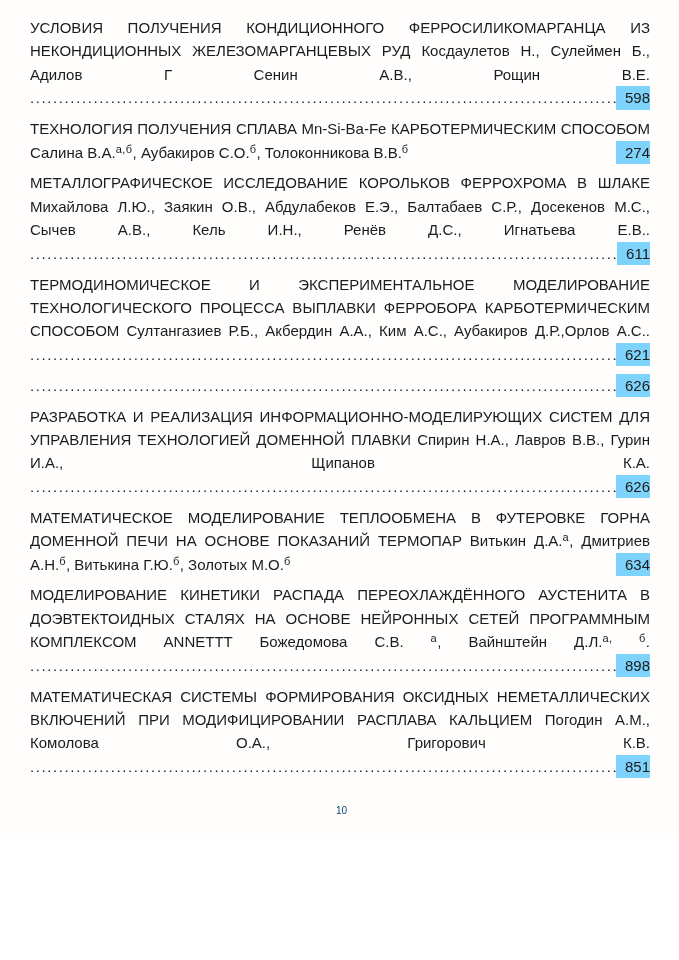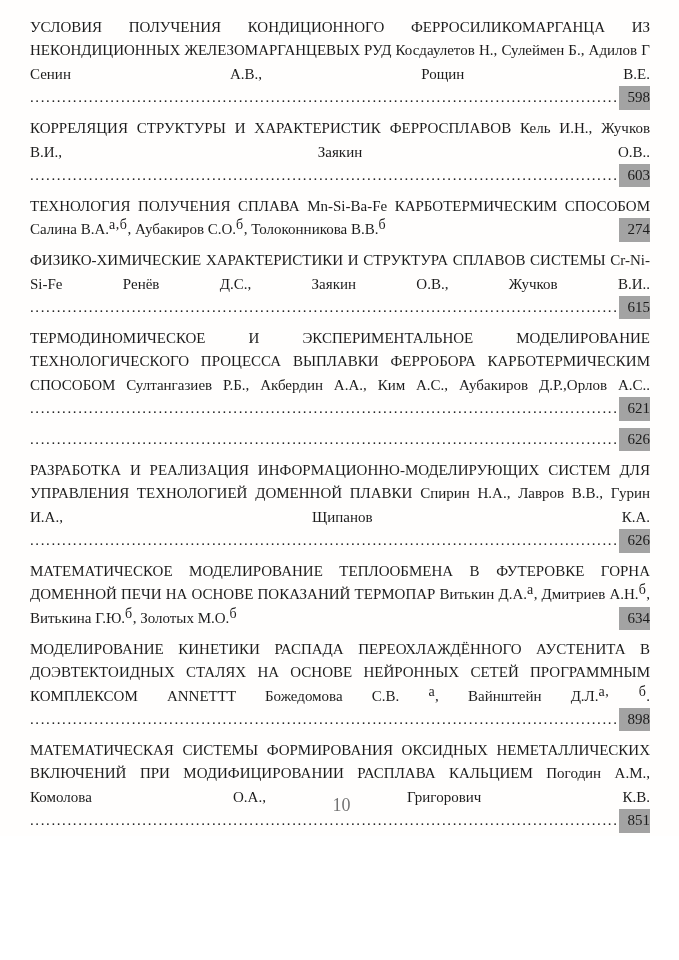--- a/index.html
+++ b/index.html
@@ -8,91 +8,87 @@
     background: #ffffff;
   }
   .sheet {
     position: relative;
     width: 679px;
     height: 836px;
     background: #fffefd;
     box-sizing: border-box;
     padding: 16px 29px 0 30px;
     overflow: hidden;
-    font-family: Liberation Serif, serif;
+    font-family: Liberation Sans, sans-serif;
     font-size: 15px;
     color: #1c1c1c;
   }
   .toc-entry {
     position: relative;
     overflow: hidden;
     text-align: justify;
     line-height: 23.4px;
     margin: 0 0 7.5px 0;
   }
   .entry-title, .entry-authors, .entry-tail {
     white-space: pre-wrap;
   }
   sup.affil {
-    font-size: 14px;
+    font-size: 11px;
     line-height: 0;
     vertical-align: 5px;
     letter-spacing: 0.5px;
   }
   .dots {
     white-space: nowrap;
     letter-spacing: 1.6px;
   }
   .dots::before {
     content: " .........................................................................................................................................................................................................................................................................................................";
   }
   .pg {
     position: absolute;
     right: 0;
     bottom: 0;
-    background: #a3a3a3;
+    background: #7dd3fc;
     padding-left: 9px;
     line-height: 23.4px;
   }
   .folio {
     position: absolute;
     left: 4px;
     right: 0;
     bottom: 20px;
     text-align: center;
-    font-size: 18px;
-    color: #737373;
+    font-size: 10px;
+    color: #0c4a6e;
   }
 </style>
 </head>
 <body>
 
 <div class="sheet">
   <main>
 
     <p class="toc-entry">
       <span class="entry-title">УСЛОВИЯ ПОЛУЧЕНИЯ КОНДИЦИОННОГО ФЕРРОСИЛИКОМАРГАНЦА ИЗ НЕКОНДИЦИОННЫХ ЖЕЛЕЗОМАРГАНЦЕВЫХ РУД</span><span class="entry-authors"> Косдаулетов Н., Сулеймен Б., Адилов Г Сенин А.В., Рощин В.Е. </span><span class="dots"></span>
       <span class="pg">598</span>
     </p>
 
-    <p class="toc-entry">
-      <span class="entry-title">КОРРЕЛЯЦИЯ СТРУКТУРЫ И ХАРАКТЕРИСТИК ФЕРРОСПЛАВОВ</span><span class="entry-authors"> Кель И.Н., Жучков В.И., Заякин О.В.. </span><span class="dots"></span>
-      <span class="pg">603</span>
-    </p>
 
     <p class="toc-entry">
       <span class="entry-title">ТЕХНОЛОГИЯ ПОЛУЧЕНИЯ СПЛАВА Mn-Si-Ba-Fe КАРБОТЕРМИЧЕСКИМ СПОСОБОМ</span><span class="entry-authors"> Салина В.А.</span><sup class="affil">а,б</sup><span class="entry-authors">, Аубакиров С.О.</span><sup class="affil">б</sup><span class="entry-authors">, Толоконникова В.В.</span><sup class="affil">б</sup>
       <span class="pg">274</span>
     </p>
 
+    <p class="toc-entry">
+      <span class="entry-title">МЕТАЛЛОГРАФИЧЕСКОЕ ИССЛЕДОВАНИЕ КОРОЛЬКОВ ФЕРРОХРОМА В ШЛАКЕ</span><span class="entry-authors"> Михайлова Л.Ю., Заякин О.В., Абдулабеков Е.Э., Балтабаев С.Р., Досекенов М.С., Сычев А.В., Кель И.Н., Ренёв Д.С., Игнатьева Е.В.. </span><span class="dots"></span>
+      <span class="pg">611</span>
+    </p>
 
-    <p class="toc-entry">
-      <span class="entry-title">ФИЗИКО-ХИМИЧЕСКИЕ ХАРАКТЕРИСТИКИ И СТРУКТУРА СПЛАВОВ СИСТЕМЫ Cr-Ni-Si-Fe</span><span class="entry-authors"> Ренёв Д.С., Заякин О.В., Жучков В.И.. </span><span class="dots"></span>
-      <span class="pg">615</span>
-    </p>
 
     <p class="toc-entry">
       <span class="entry-title">ТЕРМОДИНОМИЧЕСКОЕ И ЭКСПЕРИМЕНТАЛЬНОЕ МОДЕЛИРОВАНИЕ ТЕХНОЛОГИЧЕСКОГО ПРОЦЕССА ВЫПЛАВКИ ФЕРРОБОРА КАРБОТЕРМИЧЕСКИМ СПОСОБОМ</span><span class="entry-authors"> Султангазиев Р.Б., Акбердин А.А., Ким А.С., Аубакиров Д.Р.,Орлов А.С.. </span><span class="dots"></span>
       <span class="pg">621</span>
     </p>
 
     <p class="toc-entry">
       <span class="dots"></span>
       <span class="pg">626</span>
     </p>

